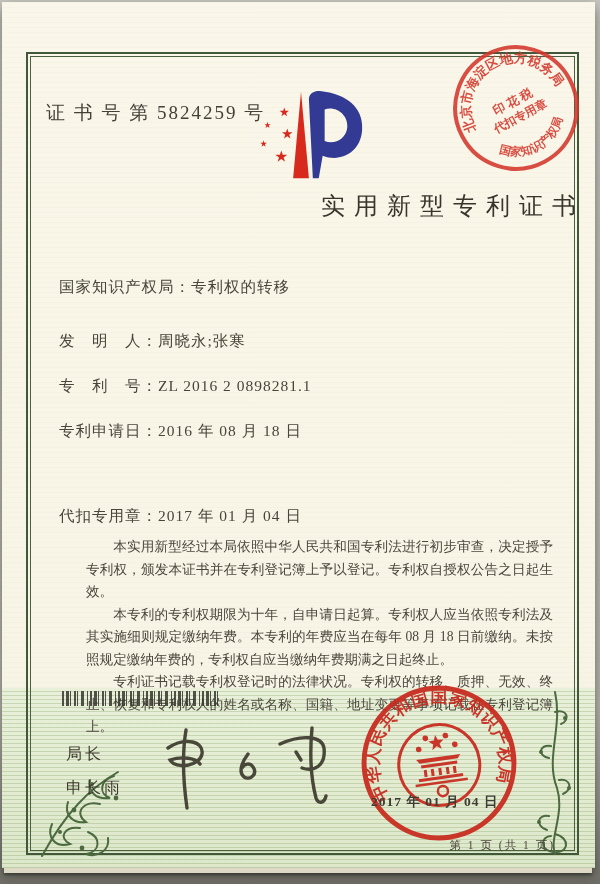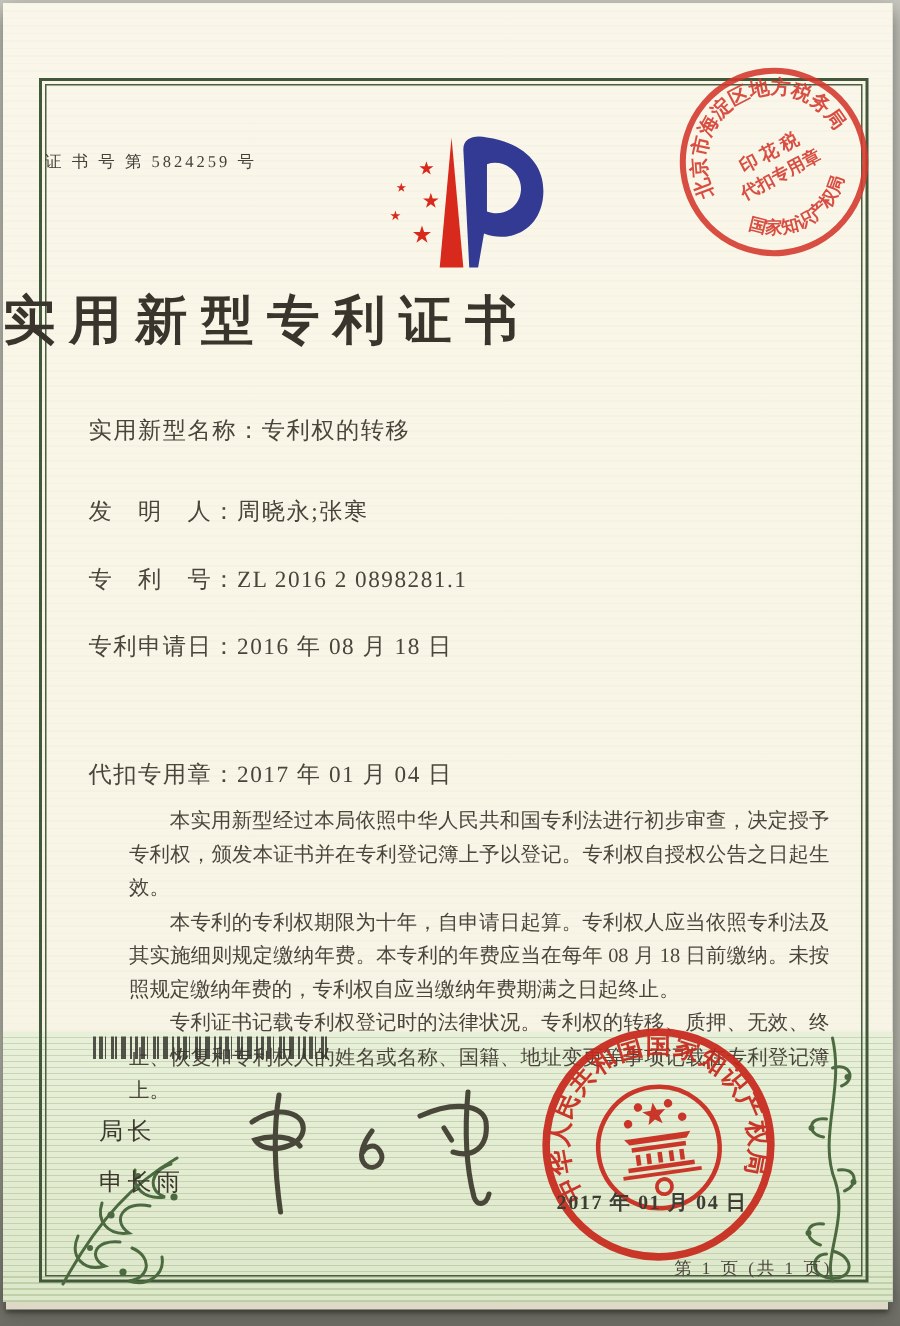--- a/index.html
+++ b/index.html
@@ -22,31 +22,31 @@
       linear-gradient(180deg,#e9f0da 0,#e2ebd0 60%,#dde7ca 100%);
   }
   .frame {
     position:absolute; left:24px; top:50px; right:16px; bottom:13px;
     border:2.5px solid #42583a; pointer-events:none;
   }
   .frame::after {
     content:""; position:absolute; inset:2px; border:1px solid #4a6040;
   }
   .cert-number {
-    position:absolute; left:28px; top:98px; font-size:11px; letter-spacing:2px;
+    position:absolute; left:44px; top:98px; font-size:19px; letter-spacing:2px;
     color:#45413a;
   }
   .logo { position:absolute; left:236px; top:84px; width:128px; height:102px; }
   .tax-stamp {
     position:absolute; left:438px; top:30px; width:152px; height:152px;
     transform:rotate(-28deg); opacity:.88;
   }
   .title {
-    position:absolute; left:0; right:10px; top:188px; text-align:left;
-    font-size:35px; font-weight:700; letter-spacing:9px; color:#3a352c;
+    position:absolute; left:0; right:10px; top:188px; text-align:right;
+    font-size:24px; font-weight:400; letter-spacing:9px; color:#3a352c;
   }
   .field { position:absolute; left:57px; right:40px; font-size:15.5px; color:#49453b; letter-spacing:1px; }
   .f0{top:275px} .f1{top:329px} .f2{top:374px} .f3{top:419px} .f4{top:464px} .f5{top:504px}
   .paras {
     position:absolute; left:56px; right:42px; top:534px;
     font-size:13.6px; line-height:22.5px; color:#4a463c; text-align:justify;
   }
   .paras p { text-indent:2em;margin-left:28px; }
   .barcode {
     position:absolute; left:60px; top:689px; width:156px; height:15px; opacity:.85;
@@ -117,21 +117,21 @@
       </text>
       <text font-size="11.5" fill="#d4372b" font-weight="bold">
         <textPath href="#ts-bot" startOffset="50%" text-anchor="middle">国家知识产权局</textPath>
       </text>
       <text x="75" y="72" font-size="12" fill="#d4372b" font-weight="bold" text-anchor="middle">印 花 税</text>
       <text x="75" y="88" font-size="11.5" fill="#d4372b" font-weight="bold" text-anchor="middle">代扣专用章</text>
     </svg>
 
     <div class="title">实用新型专利证书</div>
 
-    <div class="field f0"><span>实用新型名称：</span><span>专利权的转移</span></div>
+    <div class="field f0"><span>国家知识产权局：</span><span>专利权的转移</span></div>
     <div class="field f1"><span>发　明　人：</span><span>周晓永;张寒</span></div>
     <div class="field f2"><span>专　利　号：</span><span>ZL 2016 2 0898281.1</span></div>
     <div class="field f3"><span>专利申请日：</span><span>2016 年 08 月 18 日</span></div>
     <div class="field f5"><span>代扣专用章：</span><span>2017 年 01 月 04 日</span></div>
 
     <div class="paras">
       <p>本实用新型经过本局依照中华人民共和国专利法进行初步审查，决定授予专利权，颁发本证书并在专利登记簿上予以登记。专利权自授权公告之日起生效。</p>
       <p>本专利的专利权期限为十年，自申请日起算。专利权人应当依照专利法及其实施细则规定缴纳年费。本专利的年费应当在每年 08 月 18 日前缴纳。未按照规定缴纳年费的，专利权自应当缴纳年费期满之日起终止。</p>
       <p>专利证书记载专利权登记时的法律状况。专利权的转移、质押、无效、终止、恢复和专利权人的姓名或名称、国籍、地址变更等事项记载在专利登记簿上。</p>
     </div>

